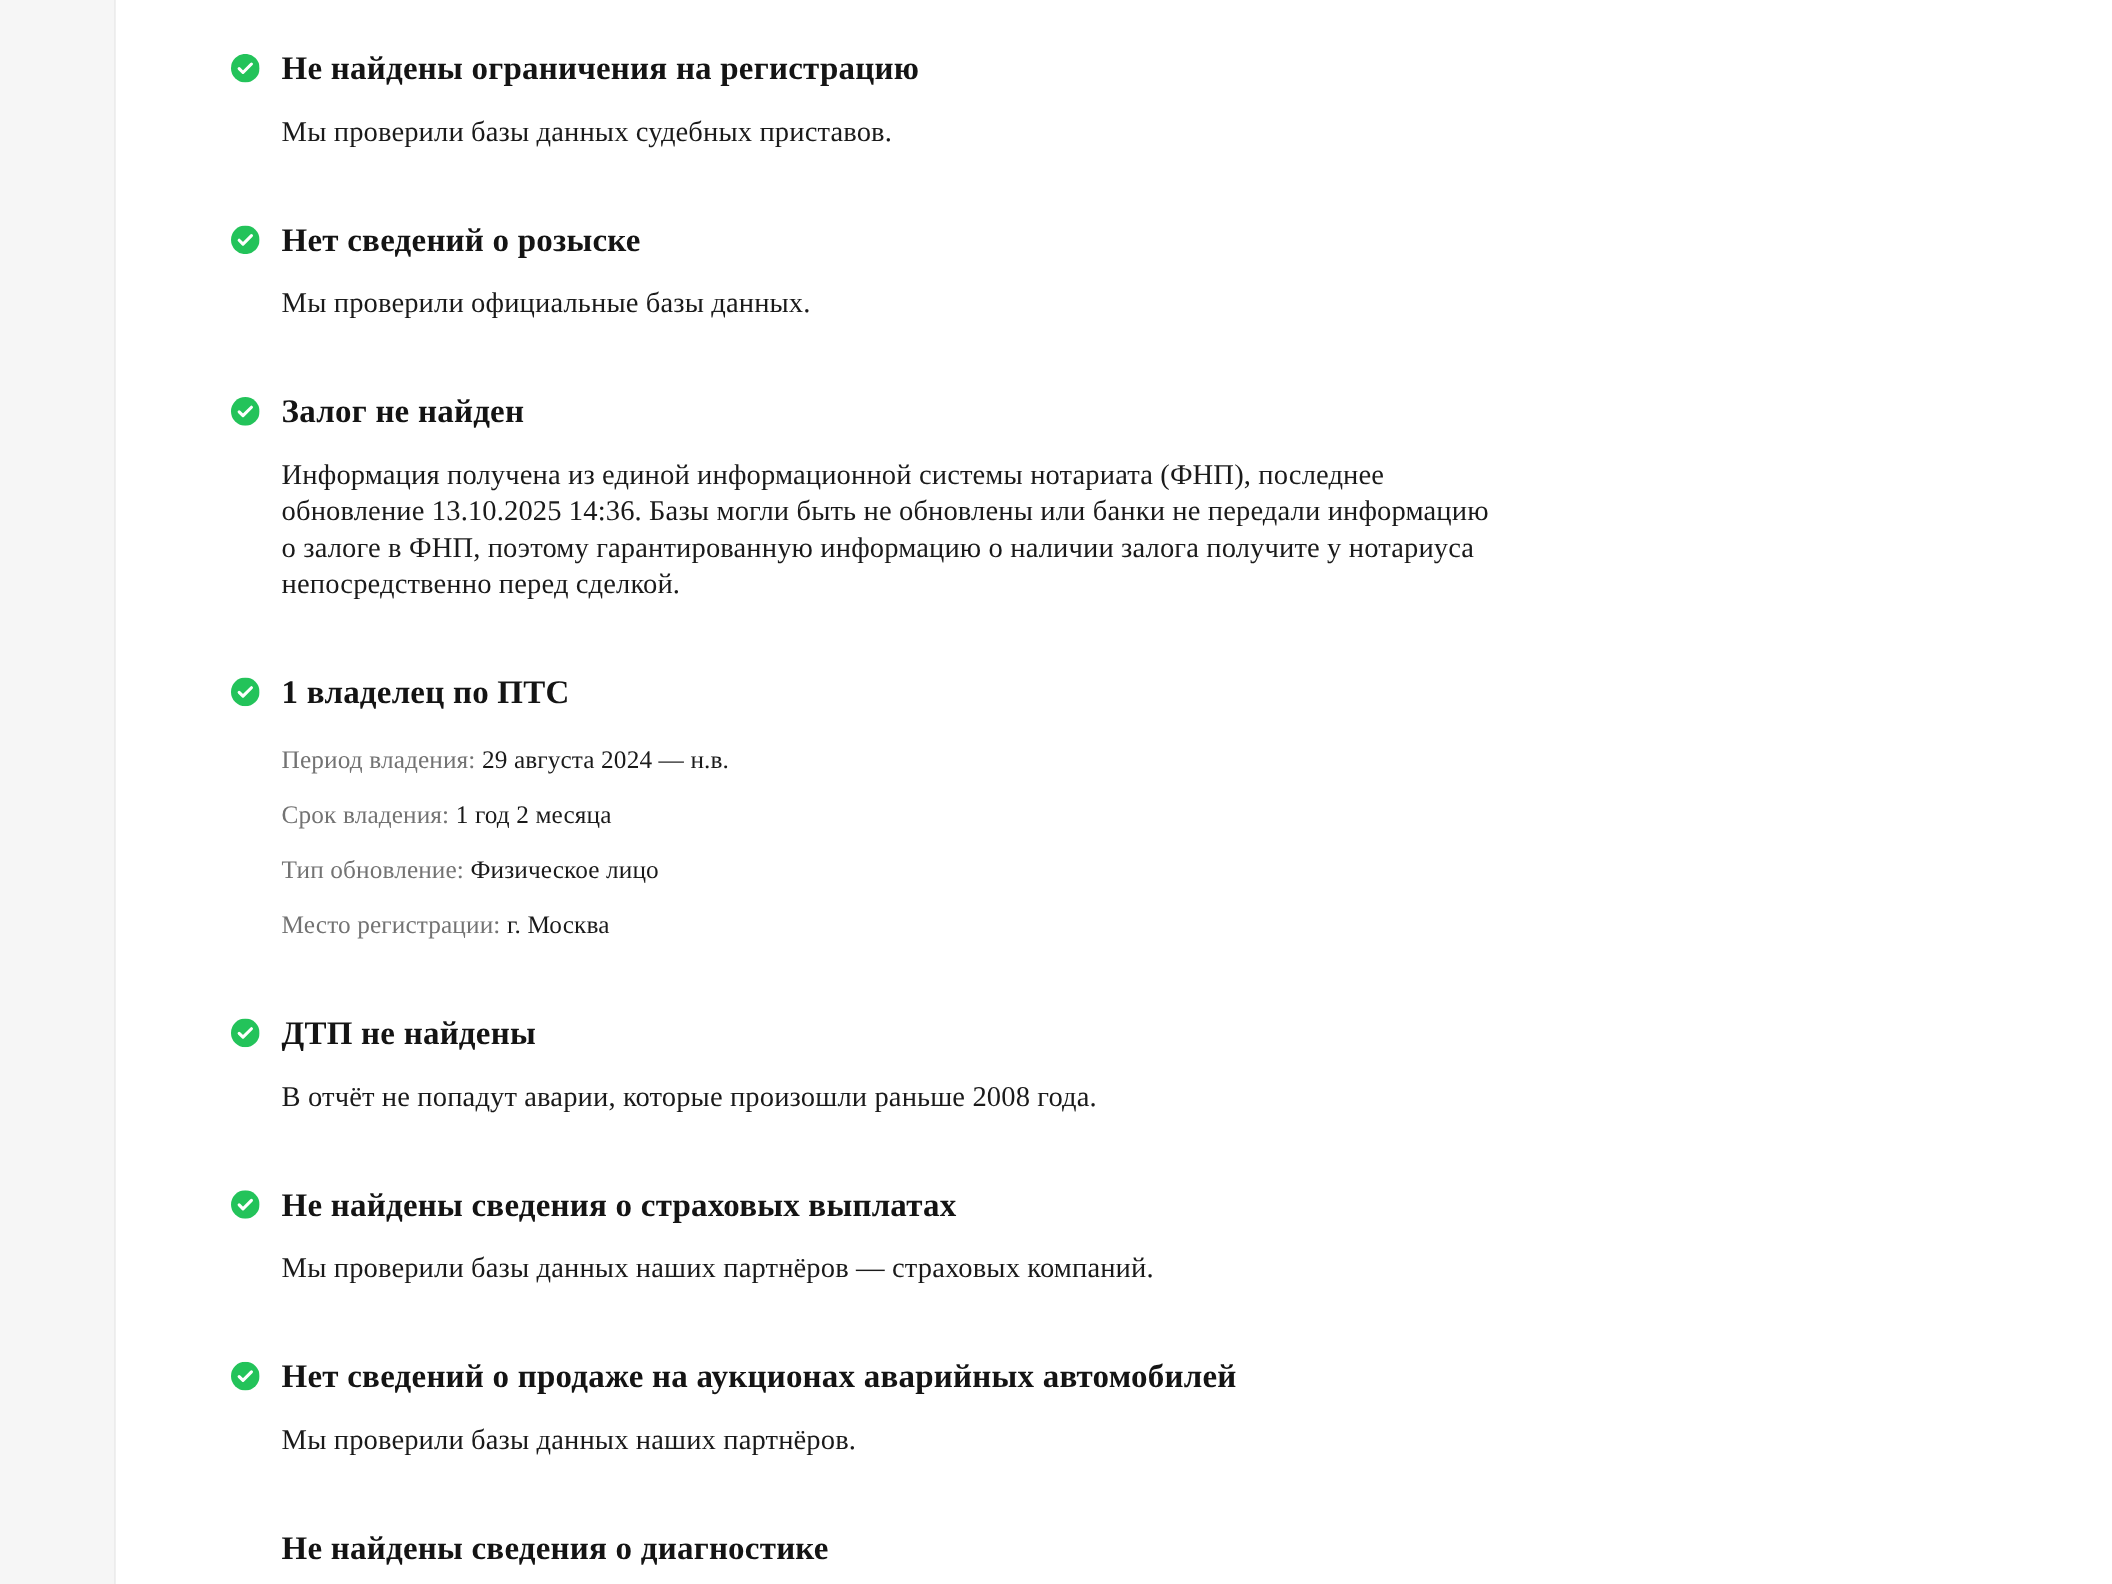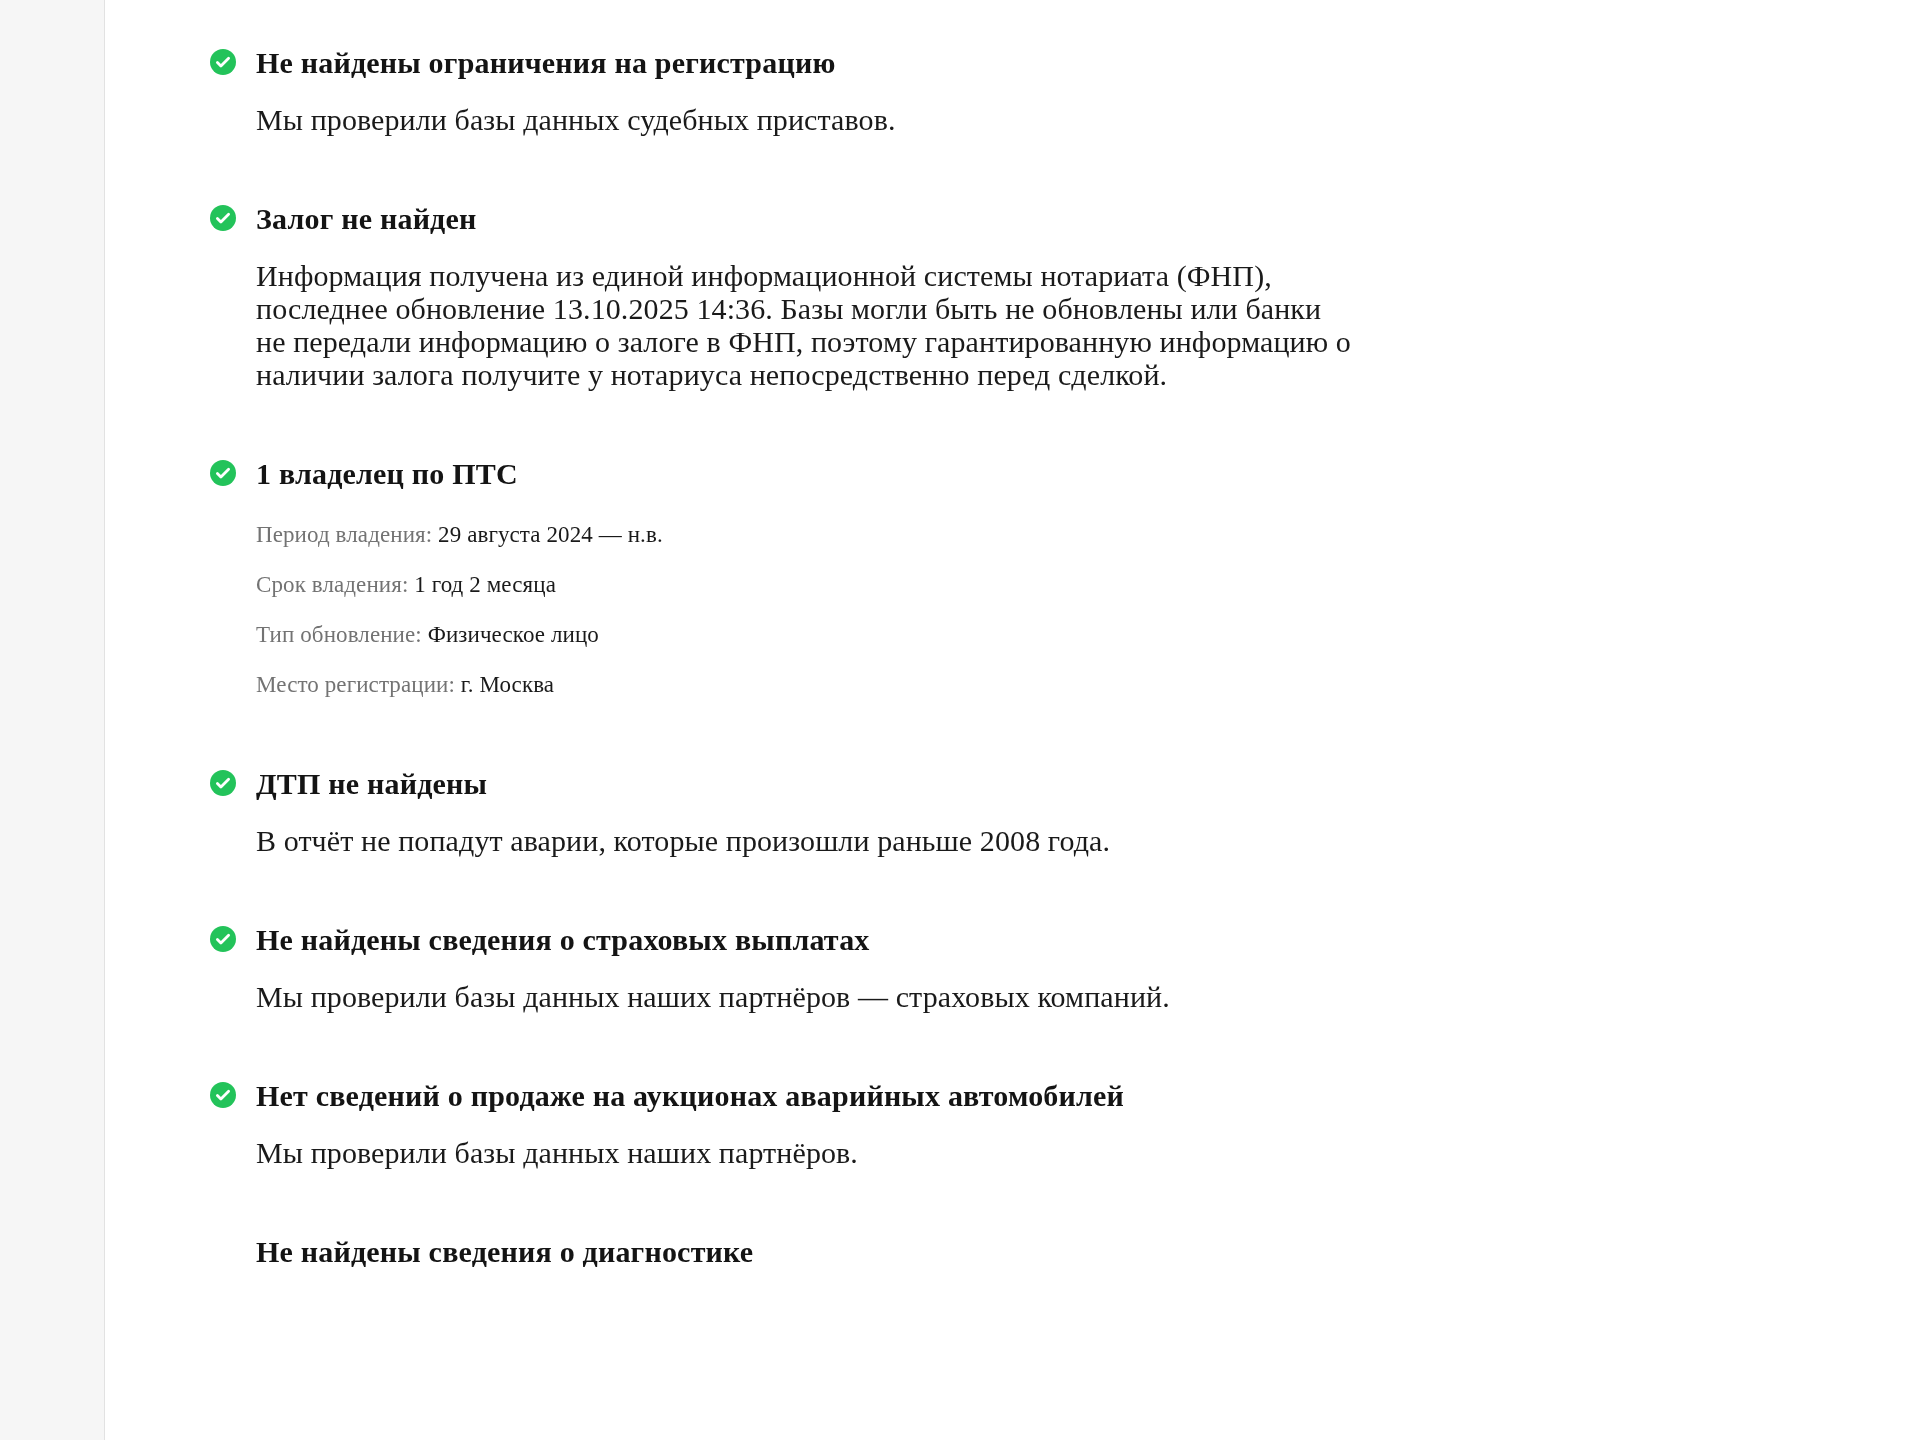--- a/index.html
+++ b/index.html
@@ -34,21 +34,21 @@
   .check-icon svg { display: block; width: 26px; height: 26px; }
   .section-title {
     font-size: 30px;
     font-weight: 700;
     line-height: 37px;
     color: #141414;
     letter-spacing: 0.2px;
   }
   .section-body {
     margin-top: 22px;
-    font-size: 30px;
+    font-size: 26px;
     line-height: 33px;
     color: #1a1a1a;
     max-width: 1100px;
     letter-spacing: 0.1px;
   }
   .detail-list { margin-top: 26px; }
   .detail-row {
     font-size: 23px;
     line-height: 33px;
     margin-bottom: 17px;
@@ -68,20 +68,31 @@
       <svg viewBox="0 0 26 26" aria-hidden="true">
         <circle cx="13" cy="13" r="13" fill="currentColor"></circle>
         <path d="M7.4 13.4l3.5 3.5 7.7-7.7" fill="none" stroke="#ffffff" stroke-width="2.8" stroke-linecap="round" stroke-linejoin="round"></path>
       </svg>
     </span>
     <h2 class="section-title">Не найдены ограничения на регистрацию</h2>
     <p class="section-body">Мы проверили базы данных судебных приставов.</p>
 
   </section>
 
+  <section class="check-section">
+    <span class="check-icon">
+      <svg viewBox="0 0 26 26" aria-hidden="true">
+        <circle cx="13" cy="13" r="13" fill="currentColor"></circle>
+        <path d="M7.4 13.4l3.5 3.5 7.7-7.7" fill="none" stroke="#ffffff" stroke-width="2.8" stroke-linecap="round" stroke-linejoin="round"></path>
+      </svg>
+    </span>
+    <h2 class="section-title">Нет сведений о розыске</h2>
+    <p class="section-body">Мы проверили официальные базы данных.</p>
+
+  </section>
 
   <section class="check-section">
     <span class="check-icon">
       <svg viewBox="0 0 26 26" aria-hidden="true">
         <circle cx="13" cy="13" r="13" fill="currentColor"></circle>
         <path d="M7.4 13.4l3.5 3.5 7.7-7.7" fill="none" stroke="#ffffff" stroke-width="2.8" stroke-linecap="round" stroke-linejoin="round"></path>
       </svg>
     </span>
     <h2 class="section-title">Залог не найден</h2>
     <p class="section-body">Информация получена из единой информационной системы нотариата (ФНП), последнее обновление 13.10.2025 14:36. Базы могли быть не обновлены или банки не передали информацию о залоге в ФНП, поэтому гарантированную информацию о наличии залога получите у нотариуса непосредственно перед сделкой.</p>

